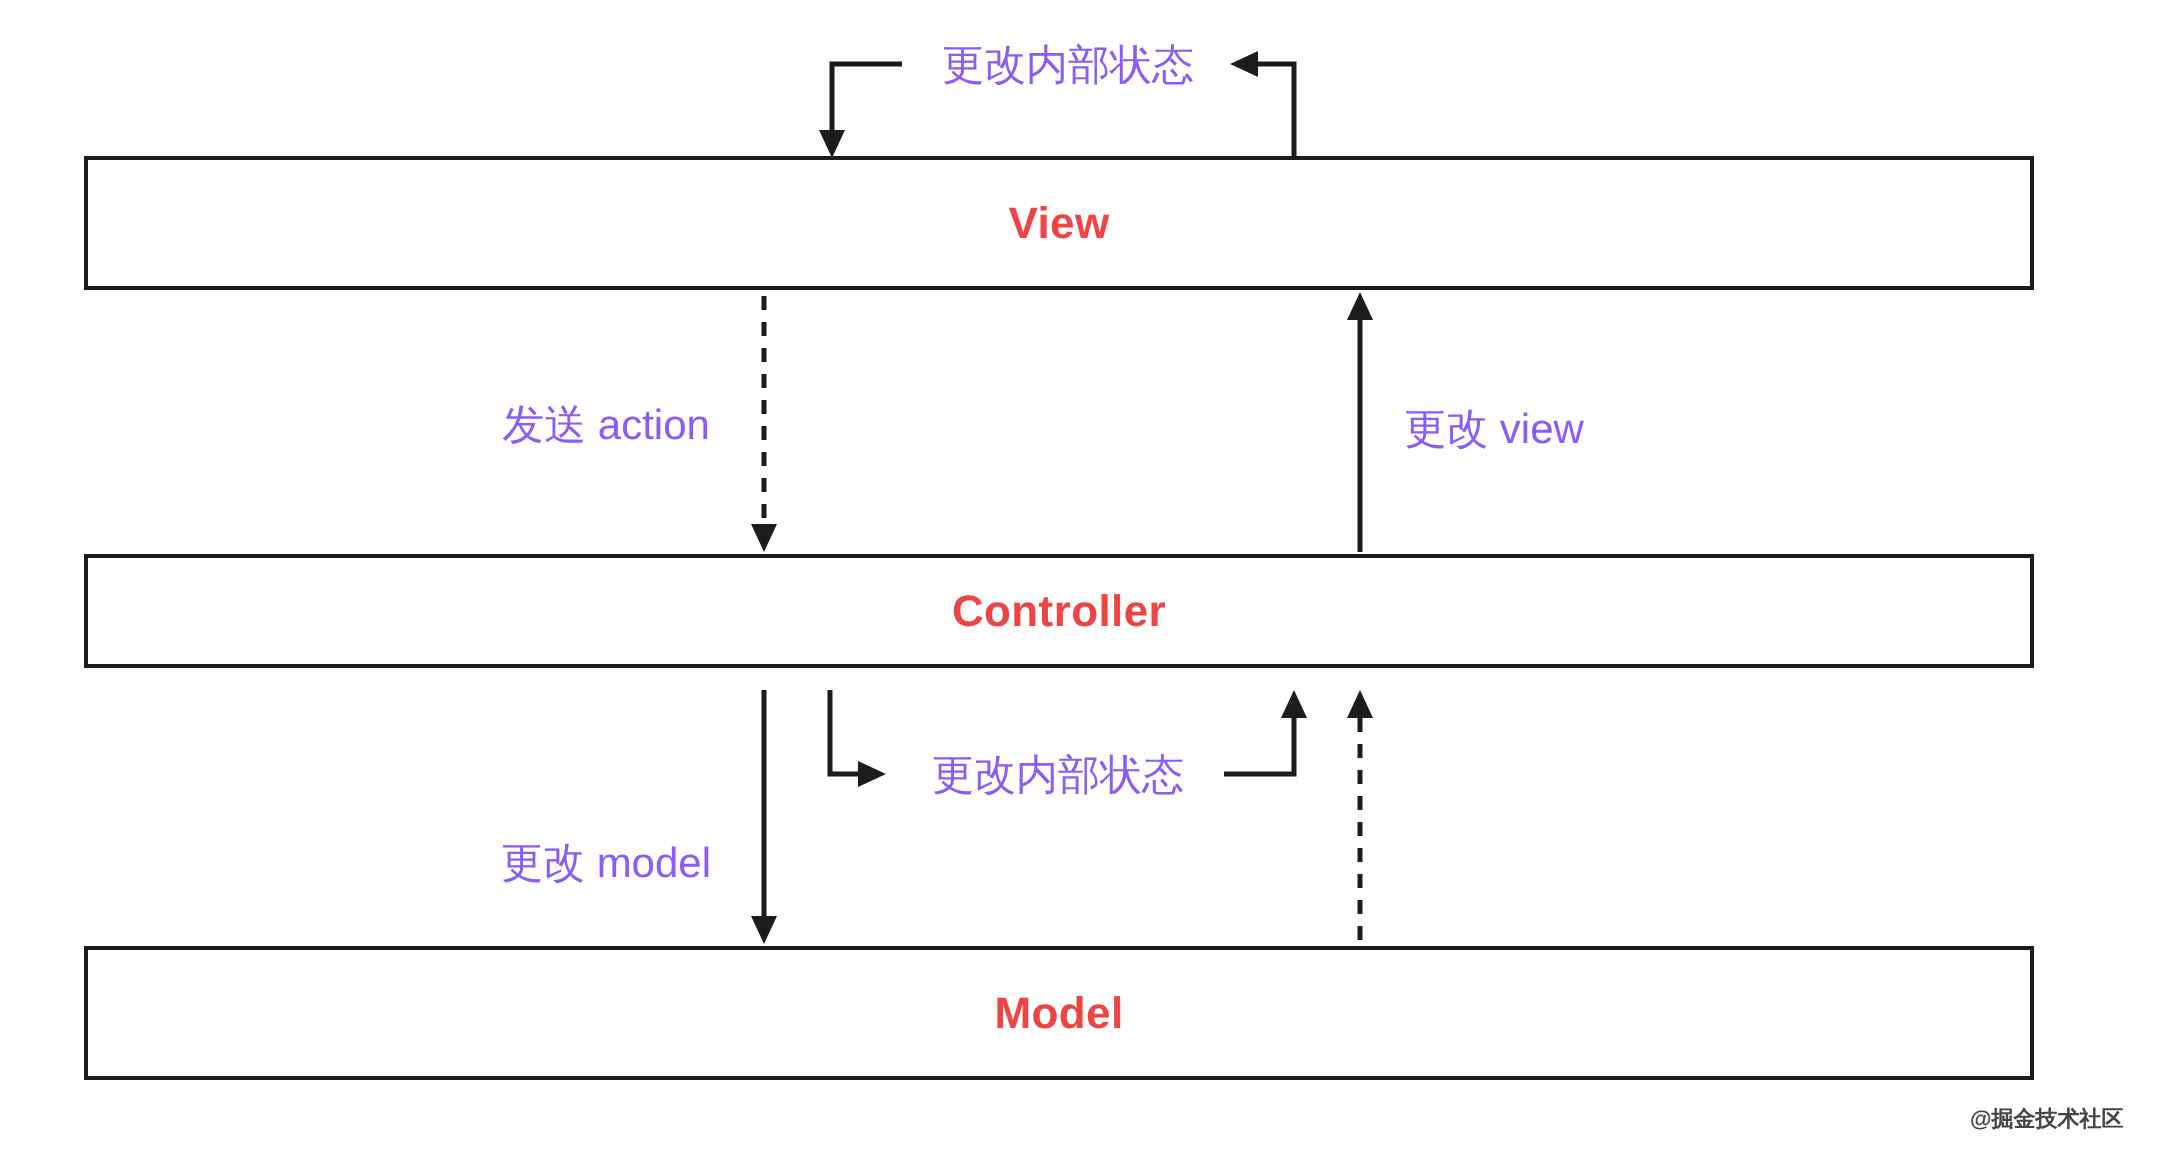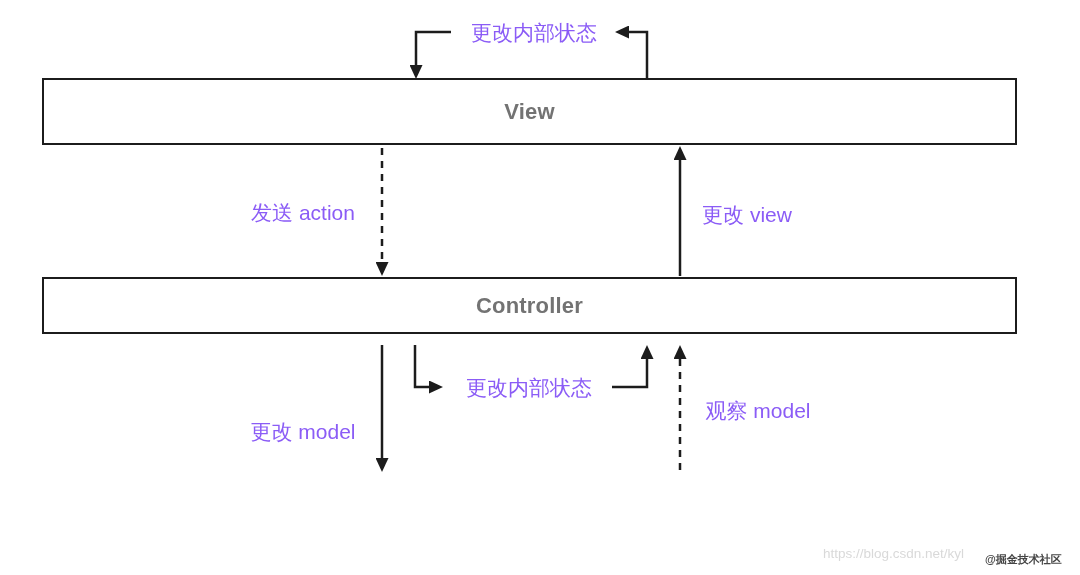--- a/index.html
+++ b/index.html
@@ -26,21 +26,21 @@
     left: 42px;
     width: 975px;
     box-sizing: border-box;
     border: 2.5px solid #1c1c1c;
     background: #ffffff;
     display: flex;
     align-items: center;
     justify-content: center;
     font-weight: bold;
     font-size: 22px;
-    color: #737373;
+    color: #ef4444;
     letter-spacing: 0.2px;
   }
   .box-view       { top: 78px;  height: 67px; }
   .box-controller { top: 277px; height: 57px; }
   .box-model      { top: 473px; height: 67px; }
   .flow-label {
     position: absolute;
     transform: translate(-50%, -50%);
     white-space: nowrap;
     font-size: 21px;
@@ -101,24 +101,25 @@
 
     <path d="M680 470 L680 350" fill="none" stroke="#1c1c1c" stroke-width="2.5" stroke-dasharray="7 6" marker-end="url(#ah)"></path>
   </svg>
 
   <div class="mvc-box box-view">
     <span>View</span>
   </div>
   <div class="mvc-box box-controller">
     <span>Controller</span>
   </div>
+  <div class="mvc-box box-model">
+    <span>Model</span>
+  </div>
 
   <div class="flow-label lbl-top-loop">更改内部状态</div>
   <div class="flow-label lbl-send-action">发送 action</div>
   <div class="flow-label lbl-update-view">更改 view</div>
   <div class="flow-label lbl-update-model">更改 model</div>
   <div class="flow-label lbl-bottom-loop">更改内部状态</div>
-  <div class="flow-label lbl-observe-model">观察 model</div>
 
-  <div class="wm-url">https://blog.csdn.net/kyl</div>
   <div class="wm-badge">@掘金技术社区</div>
 
 </div>
 
 </body></html>

